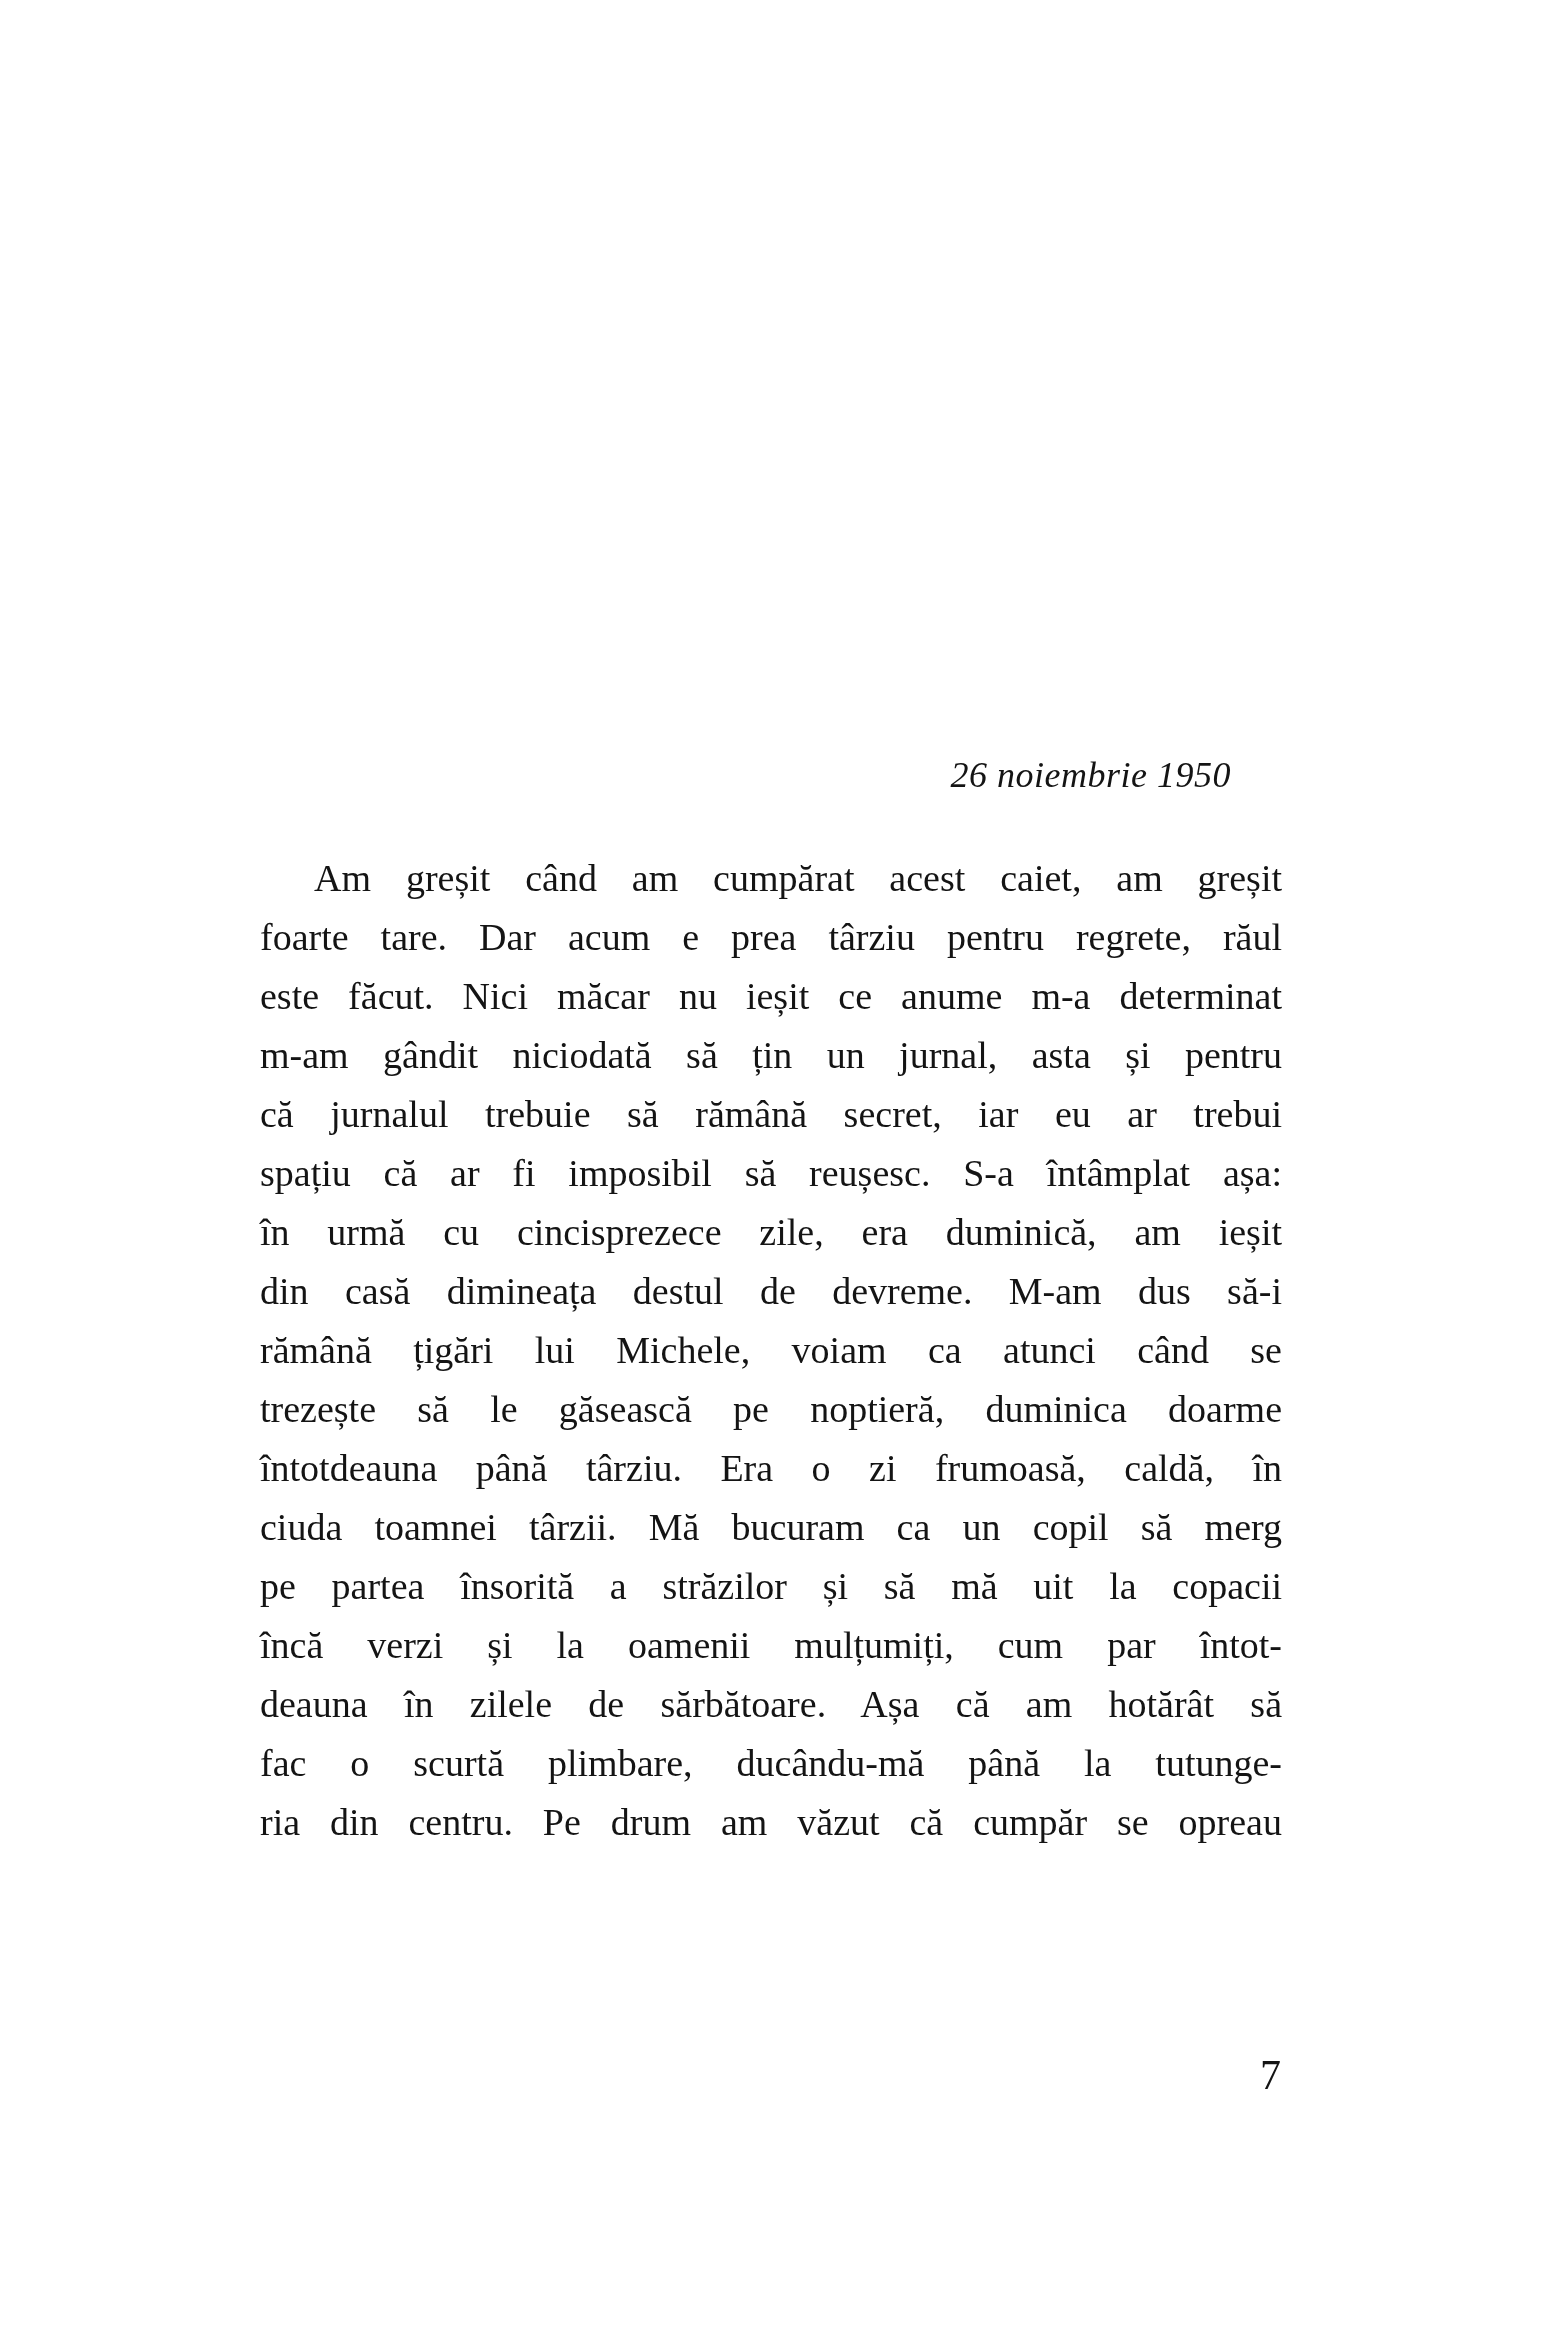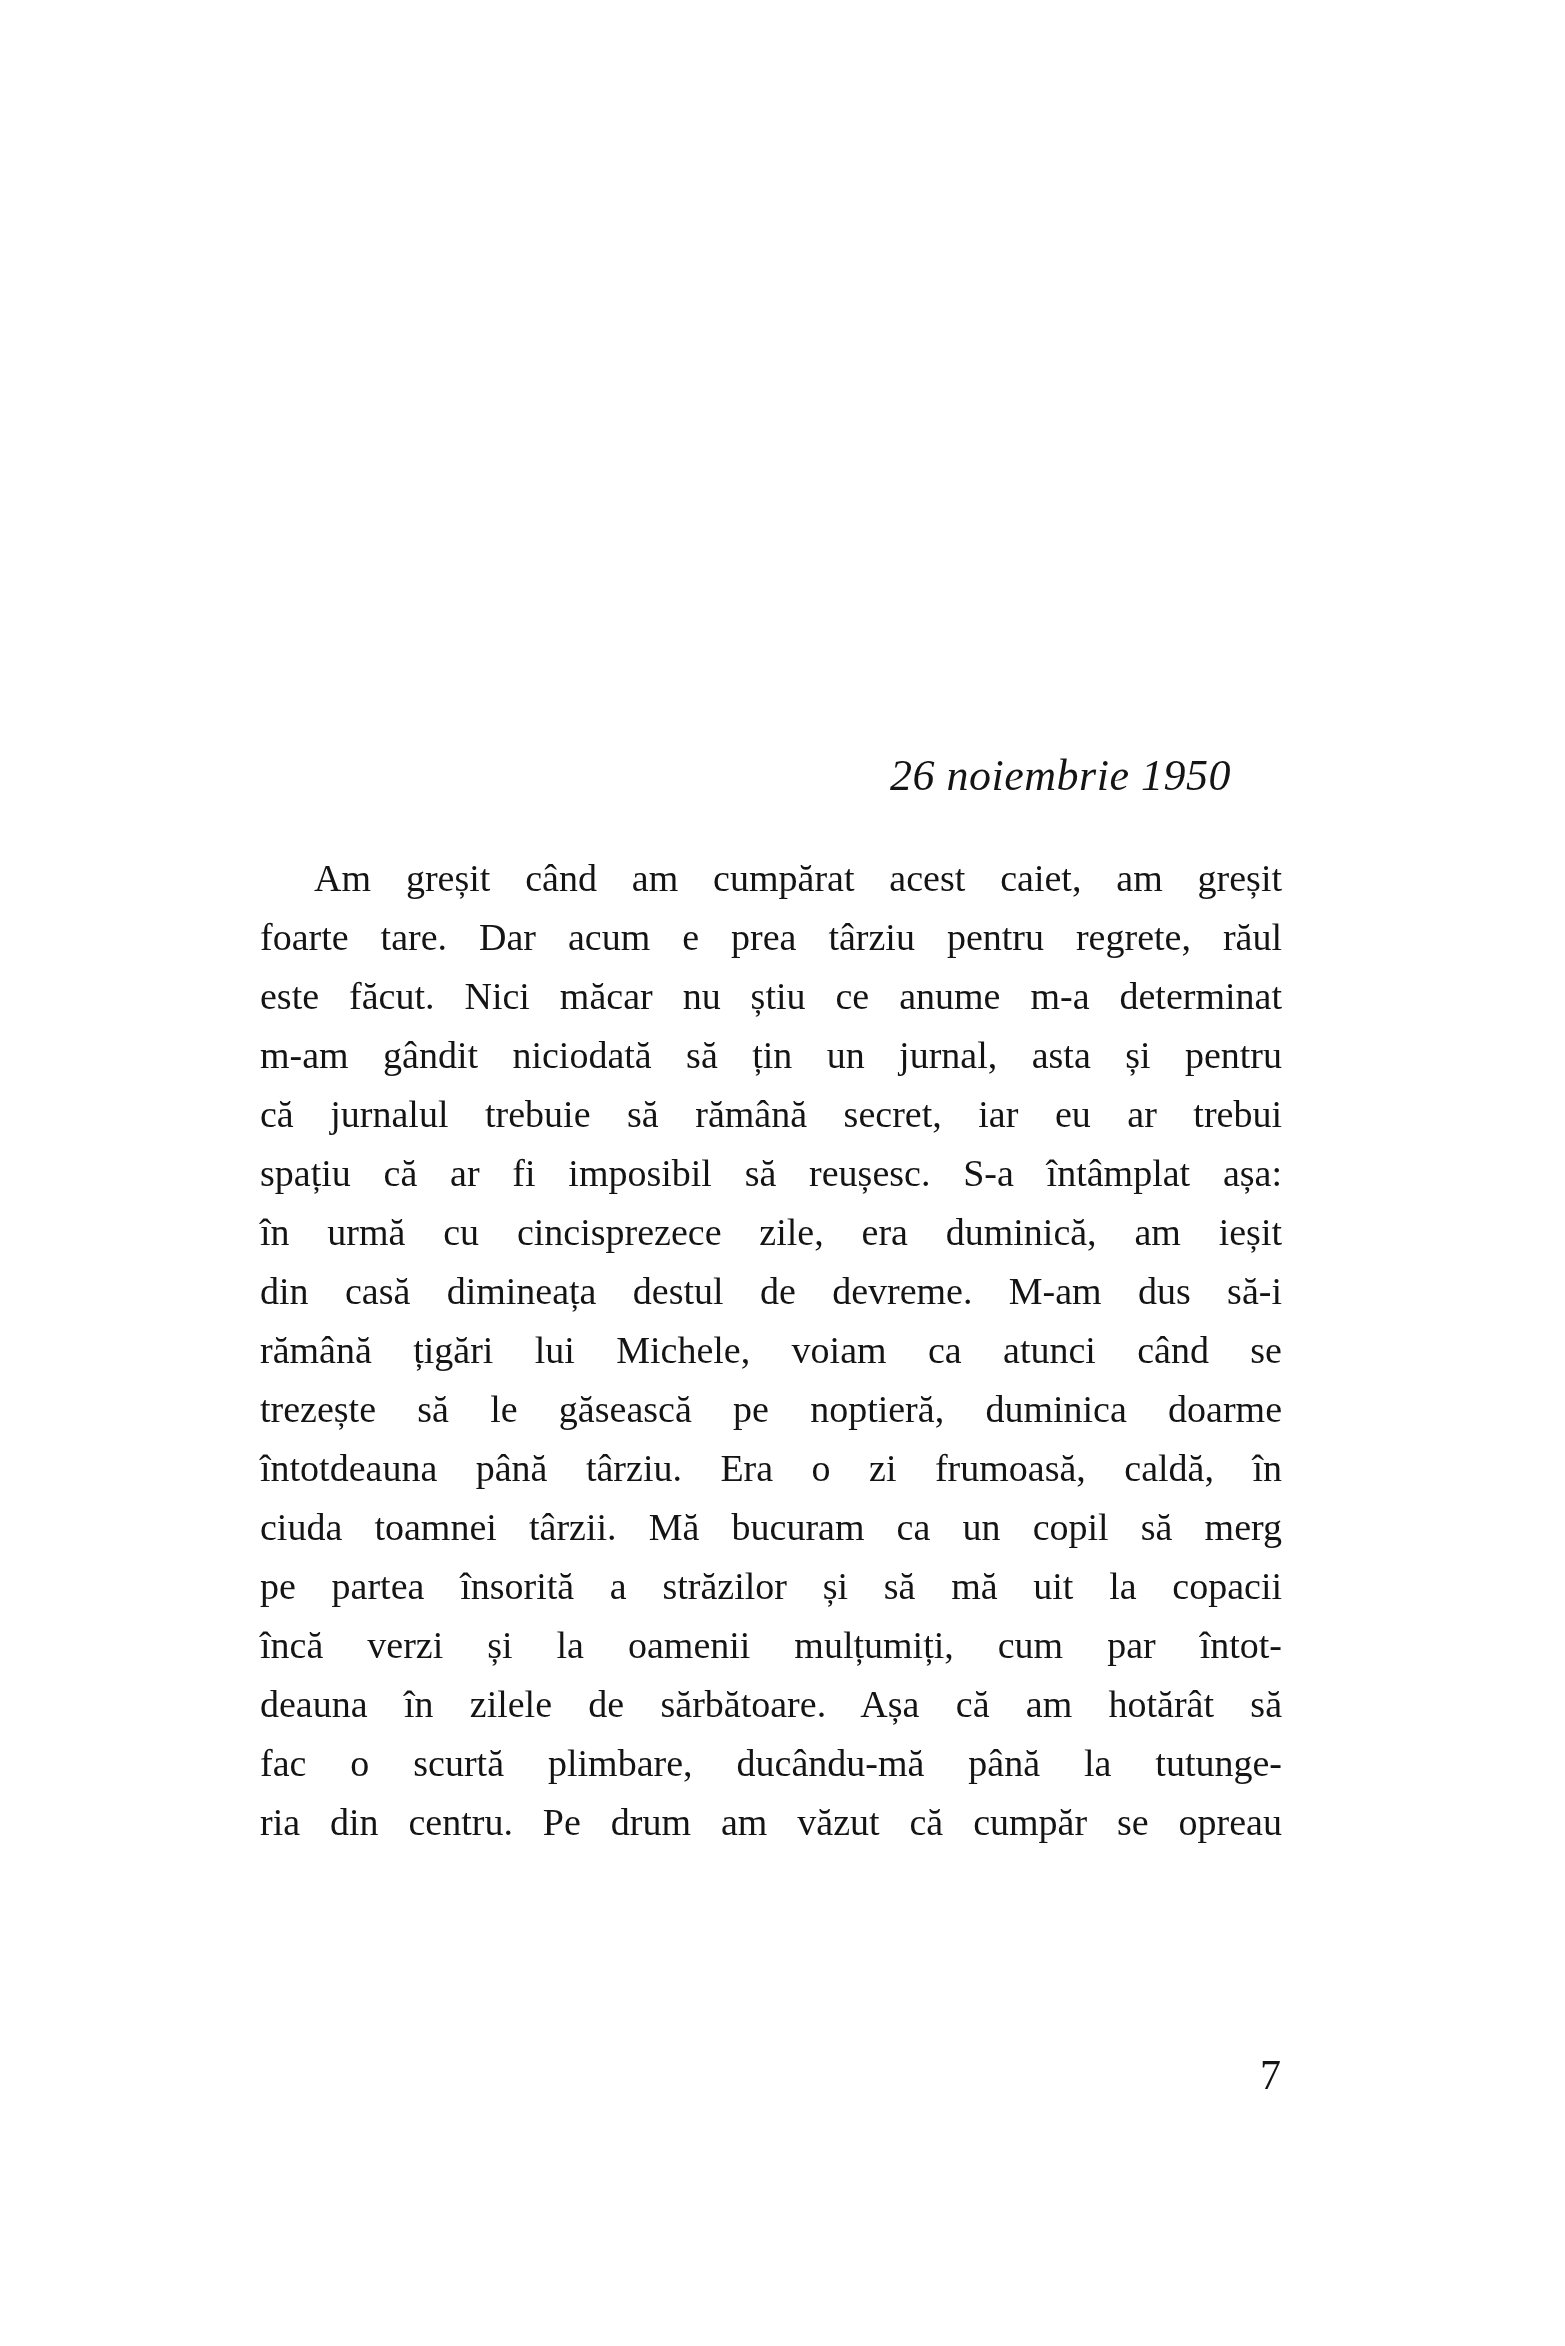--- a/index.html
+++ b/index.html
@@ -17,21 +17,21 @@
     color: #141414;
   }
   .content-block {
     position: absolute;
     left: 260px;
     top: 746px;
     width: 1022px;
   }
   .date-heading {
     font-style: italic;
-    font-size: 44px;
+    font-size: 36px;
     line-height: 59px;
     text-align: right;
     padding-right: 51px;
     margin: 0 0 44px 0;
     letter-spacing: 0.5px;
   }
   .body-paragraph {
     margin: 0;
   }
   .para-line {
@@ -59,21 +59,21 @@
 </style>
 </head>
 <body>
 
 <div class="page">
   <div class="content-block">
     <div class="date-heading">26 noiembrie 1950</div>
     <div class="body-paragraph">
         <div class="para-line">Am greșit când am cumpărat acest caiet, am greșit</div>
         <div class="para-line">foarte tare. Dar acum e prea târziu pentru regrete, răul</div>
-        <div class="para-line">este făcut. Nici măcar nu știu ce anume m-a determinat</div>
+        <div class="para-line">este făcut. Nici măcar nu ieșit ce anume m-a determinat</div>
         <div class="para-line">m-am gândit niciodată să țin un jurnal, asta și pentru</div>
         <div class="para-line">că jurnalul trebuie să rămână secret, iar eu ar trebui</div>
         <div class="para-line">spațiu că ar fi imposibil să reușesc. S-a întâmplat așa:</div>
         <div class="para-line">în urmă cu cincisprezece zile, era duminică, am ieșit</div>
         <div class="para-line">din casă dimineața destul de devreme. M-am dus să-i</div>
         <div class="para-line">rămână țigări lui Michele, voiam ca atunci când se</div>
         <div class="para-line">trezește să le găsească pe noptieră, duminica doarme</div>
         <div class="para-line">întotdeauna până târziu. Era o zi frumoasă, caldă, în</div>
         <div class="para-line">ciuda toamnei târzii. Mă bucuram ca un copil să merg</div>
         <div class="para-line">pe partea însorită a străzilor și să mă uit la copacii</div>

